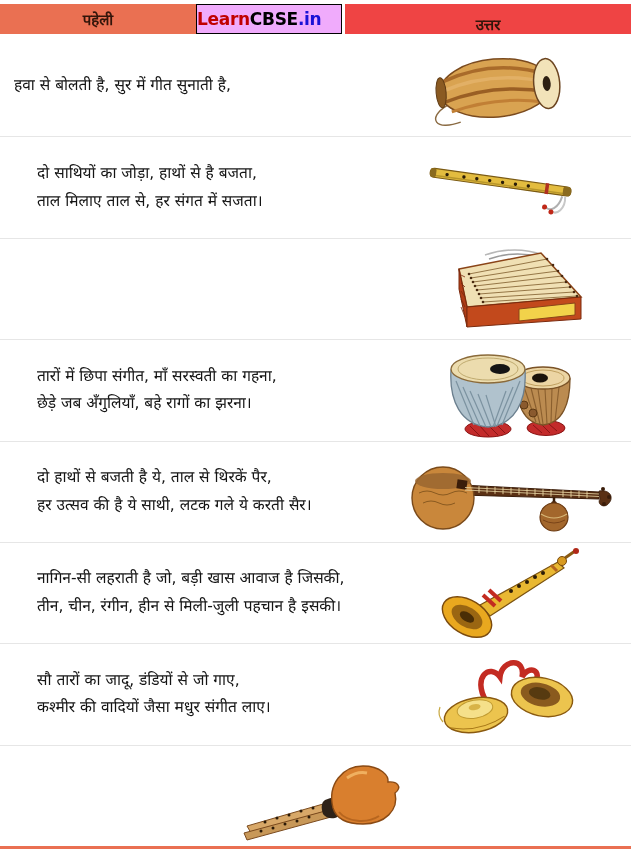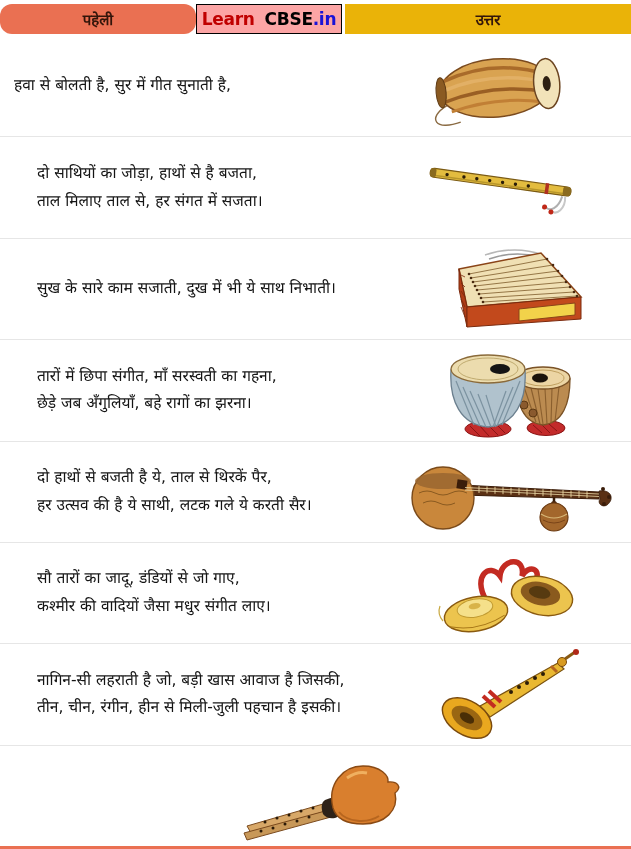--- a/index.html
+++ b/index.html
@@ -6,49 +6,49 @@
   .page{
     position:relative;width:631px;height:849px;background:#ffffff;overflow:hidden;
     font-family:"DejaVu Sans","Liberation Sans",sans-serif;
   }
   
   .header{position:absolute;top:4px;left:0;right:0;height:30px;display:flex;align-items:stretch;}
   .hcell{display:flex;align-items:center;justify-content:center;font-size:15px;font-weight:bold;}
   .hcell.left{width:196px;}
   .hcell.right{flex:1;}
   .logo-box{
-    width:144px;background:#fca5a5;border:1px solid #000;margin-right:3px;
-    display:flex;align-items:center;justify-content:center;
+    width:144px;background:#f0abfc;border:1px solid #000;margin-right:3px;
+    display:flex;align-items:center;
     font-weight:bold;font-size:17px;letter-spacing:-0.3px;
   }
   
   .rows{position:absolute;top:36px;left:0;right:0;bottom:3px;display:flex;flex-direction:column;}
   .row{flex:1;display:flex;align-items:center;}
   .row + .row{border-top:1px solid #e6e6e6;padding-left:23px;}
   .riddle{width:366px;padding-left:14px;box-sizing:border-box;}
   .riddle p{margin:6px 0;font-size:15.5px;line-height:1.4;color:#141414;}
   .answer{flex:1;display:flex;align-items:center;justify-content:center;}
   .bottom-line{position:absolute;left:0;right:0;bottom:0;height:3px;}
   svg{display:block;}
 </style>
 </head>
 <body>
 
 <div class="page">
 
   <header class="header">
-    <div class="hcell left" style="background: rgb(234, 112, 82); border-radius: 12px;">
+    <div class="hcell left" style="background: rgb(234, 112, 82);">
       <span style="color: rgb(51, 21, 10);">पहेली</span>
     </div>
     <div class="logo-box">
       <span style="color: rgb(192, 0, 0);">Learn</span>
-        <span style="color: rgb(0, 0, 0); margin-left: 10px;">CBSE</span>
+        <span style="color: rgb(0, 0, 0);">CBSE</span>
         <span style="color: rgb(26, 18, 214);">.in</span>
     </div>
-    <div class="hcell right" style="background: #eab308;">
+    <div class="hcell right" style="background: #ef4444; align-items: flex-end;">
       <span style="color: rgb(51, 21, 10);">उत्तर</span>
     </div>
   </header>
 
   <div class="rows">
 
     <section class="row">
       <div class="riddle">
         <p>हवा से बोलती है, सुर में गीत सुनाती है,</p>
       </div>
@@ -93,21 +93,20 @@
             <path d="M153,32 C155,44 147,52 141,48" fill="none" stroke="#c8c8c8" stroke-width="2"></path>
             <circle cx="134" cy="45" r="2.5" fill="#c02818"></circle>
             <circle cx="141" cy="49" r="2.5" fill="#c02818"></circle>
           </g>
         </svg>
       </div>
     </section>
 
     <section class="row">
       <div class="riddle">
-        <p>सुख के सारे काम सजाती, दुख में भी ये साथ निभाती।</p>
       </div>
       <div class="answer">
         <svg width="175" height="92" viewBox="0 0 175 92">
           <path d="M62,12 Q92,2 120,12" stroke="#b8b8b8" stroke-width="1.5" fill="none"></path>
           <path d="M66,16 Q94,6 124,16" stroke="#9a9a9a" stroke-width="1.5" fill="none"></path>
           <polygon points="36,26 118,10 158,54 44,64" fill="#f0e0b4" stroke="#8a4418" stroke-width="1.5"></polygon>
           <polygon points="36,26 44,64 44,84 36,46" fill="#b03c16" stroke="#7a2a0e" stroke-width="1"></polygon>
           <polygon points="44,64 158,54 158,76 44,84" fill="#c2491c" stroke="#7a2a0e" stroke-width="1"></polygon>
           <polygon points="96,66 152,60 152,72 96,78" fill="#f2d24a" stroke="#8a4418" stroke-width="1"></polygon>
           <g stroke="#8a6a3a" stroke-width="0.9">
@@ -231,44 +230,20 @@
           <path d="M18,52 Q26,48 34,52 T50,52" stroke="#8a5a20" stroke-width="1" fill="none"></path>
           <rect x="52" y="29" width="10" height="9" fill="#3a1d0a" transform="rotate(8 57 33)"></rect>
           <line x1="60" y1="36.5" x2="194" y2="43" stroke="#ead9a8" stroke-width="0.8"></line>
           <line x1="60" y1="39" x2="194" y2="45.5" stroke="#ead9a8" stroke-width="0.8"></line>
         </svg>
       </div>
     </section>
 
     <section class="row">
       <div class="riddle">
-        <p>सौ तारों का जादू, डंडियों से जो गाए,</p>
-        <p>कश्मीर की वादियों जैसा मधुर संगीत लाए।</p>
-      </div>
-      <div class="answer">
-        <svg width="160" height="95" viewBox="0 0 160 95">
-          <path d="M56,54 C42,30 60,16 70,30 C72,12 96,10 92,30 C98,18 114,22 104,38 L97,45" fill="none" stroke="#c32b22" stroke-width="5.5" stroke-linecap="round"></path>
-          <g transform="rotate(12 112 50)">
-            <ellipse cx="112" cy="50" rx="31" ry="19" fill="#ecc44e" stroke="#8a5a10" stroke-width="1.4"></ellipse>
-            <ellipse cx="110" cy="48" rx="20" ry="11.5" fill="#8a5a1e"></ellipse>
-            <ellipse cx="109" cy="47" rx="11" ry="6" fill="#573a10"></ellipse>
-          </g>
-          <g transform="rotate(-10 46 68)">
-            <ellipse cx="46" cy="68" rx="32" ry="17" fill="#ecc44e" stroke="#8a5a10" stroke-width="1.4"></ellipse>
-            <ellipse cx="46" cy="62" rx="18" ry="9" fill="#f5e08a" stroke="#c09a30"></ellipse>
-            <ellipse cx="46" cy="60" rx="6" ry="3" fill="#d8b348"></ellipse>
-            <path d="M18,76 Q46,86 74,74" stroke="#a87818" stroke-width="1" fill="none"></path>
-          </g>
-          <path d="M10,60 Q7,68 13,75" stroke="#c8a840" stroke-width="1.2" fill="none"></path>
-        </svg>
-      </div>
-    </section>
-
-    <section class="row">
-      <div class="riddle">
         <p>नागिन-सी लहराती है जो, बड़ी खास आवाज है जिसकी,</p>
         <p>तीन, चीन, रंगीन, हीन से मिली-जुली पहचान है इसकी।</p>
       </div>
       <div class="answer">
         <svg width="175" height="92" viewBox="0 0 175 92">
           <polygon points="57,58 135,15 141,21 67,69" fill="#e9b832" stroke="#7a5210" stroke-width="1.2"></polygon>
           <g transform="rotate(32 44 70)">
             <ellipse cx="44" cy="70" rx="27" ry="17" fill="#e9a81f" stroke="#7a4a0e" stroke-width="1.4"></ellipse>
             <ellipse cx="44" cy="70" rx="17" ry="10" fill="#9a6612"></ellipse>
             <ellipse cx="44" cy="70" rx="8" ry="4.5" fill="#4a2e06"></ellipse>
@@ -277,20 +252,44 @@
           <path d="M66,43 L78,54" stroke="#c32b20" stroke-width="4"></path>
           <circle cx="88" cy="44" r="2" fill="#2b1c08"></circle>
             <circle cx="96" cy="39" r="2" fill="#2b1c08"></circle>
           <circle cx="104" cy="35" r="2" fill="#2b1c08"></circle>
             <circle cx="112" cy="30" r="2" fill="#2b1c08"></circle>
           <circle cx="120" cy="26" r="2" fill="#2b1c08"></circle>
           <path d="M128,18 L134,24" stroke="#b5651f" stroke-width="3"></path>
           <circle cx="139" cy="14" r="4.5" fill="#d89a20" stroke="#7a4a0e"></circle>
           <line x1="142" y1="11" x2="152" y2="4" stroke="#8a5a12" stroke-width="3"></line>
           <circle cx="153" cy="4" r="3" fill="#b02818"></circle>
+        </svg>
+      </div>
+    </section>
+
+    <section class="row">
+      <div class="riddle">
+        <p>सौ तारों का जादू, डंडियों से जो गाए,</p>
+        <p>कश्मीर की वादियों जैसा मधुर संगीत लाए।</p>
+      </div>
+      <div class="answer">
+        <svg width="160" height="95" viewBox="0 0 160 95">
+          <path d="M56,54 C42,30 60,16 70,30 C72,12 96,10 92,30 C98,18 114,22 104,38 L97,45" fill="none" stroke="#c32b22" stroke-width="5.5" stroke-linecap="round"></path>
+          <g transform="rotate(12 112 50)">
+            <ellipse cx="112" cy="50" rx="31" ry="19" fill="#ecc44e" stroke="#8a5a10" stroke-width="1.4"></ellipse>
+            <ellipse cx="110" cy="48" rx="20" ry="11.5" fill="#8a5a1e"></ellipse>
+            <ellipse cx="109" cy="47" rx="11" ry="6" fill="#573a10"></ellipse>
+          </g>
+          <g transform="rotate(-10 46 68)">
+            <ellipse cx="46" cy="68" rx="32" ry="17" fill="#ecc44e" stroke="#8a5a10" stroke-width="1.4"></ellipse>
+            <ellipse cx="46" cy="62" rx="18" ry="9" fill="#f5e08a" stroke="#c09a30"></ellipse>
+            <ellipse cx="46" cy="60" rx="6" ry="3" fill="#d8b348"></ellipse>
+            <path d="M18,76 Q46,86 74,74" stroke="#a87818" stroke-width="1" fill="none"></path>
+          </g>
+          <path d="M10,60 Q7,68 13,75" stroke="#c8a840" stroke-width="1.2" fill="none"></path>
         </svg>
       </div>
     </section>
 
     <section class="row">
       <div class="answer">
         <svg width="185" height="92" viewBox="0 0 185 92">
           <polygon points="12,76 95,52 98,59 16,83" fill="#d8a868" stroke="#7a4a1e" stroke-width="1"></polygon>
           <polygon points="9,83 94,60 96,67 12,90" fill="#c89858" stroke="#7a4a1e" stroke-width="1"></polygon>
           <g fill="#2b1a08">

